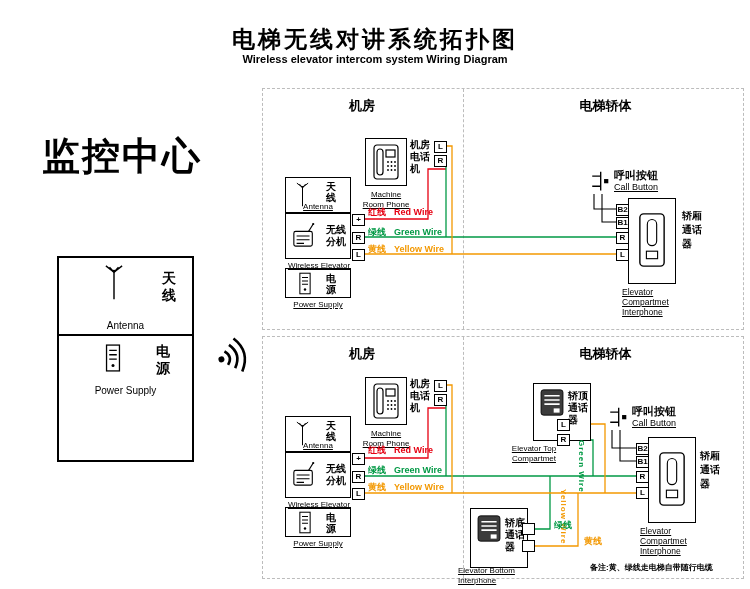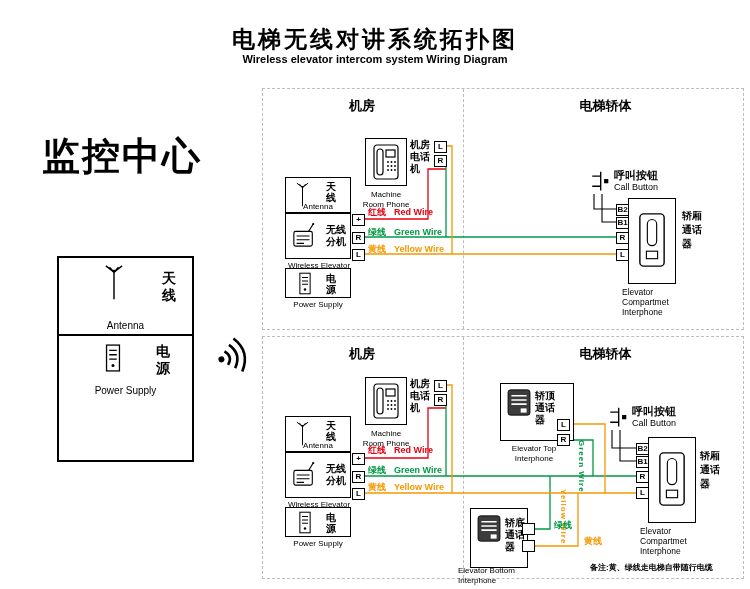--- a/index.html
+++ b/index.html
@@ -14,21 +14,21 @@
   .mc-row + .mc-row { border-top:2px solid #000; }
   .mc-zh { font-size:14px; font-weight:bold; line-height:17px; white-space:pre-line; }
   .mc-en { font-size:10px; text-align:center; width:100%; }
   .panel { position:absolute; border:1px dashed #bcbcbc; z-index:0; }
   .panel-divider { position:absolute; top:0; bottom:0; left:200px; border-left:1px dashed #bcbcbc; }
   .section-label { font-size:13px; font-weight:bold; text-align:center; z-index:2; }
   .comp-box { position:absolute; border:1px solid #000; background:#fff; z-index:2; }
   .term { position:absolute; width:13px; height:12px; border:1px solid #000; background:#fff;
           font-size:8px; font-weight:bold; line-height:10px; text-align:center; z-index:4; }
   .zh-sm { font-size:10px; font-weight:bold; line-height:12px; white-space:pre-line; z-index:3; }
-  .en-sm { font-size:8px; line-height:9.5px; white-space:pre-line; z-index:3; }
+  .en-sm { font-size:8px; line-height:9.5px; white-space:pre-line; z-index:3;text-decoration:underline; }
   .wire-label { font-size:9px; font-weight:bold; white-space:nowrap; z-index:3; }
   .v-label { writing-mode:vertical-rl; font-size:8px; font-weight:bold; z-index:3; letter-spacing:1px; }
   .note { font-size:8px; font-weight:bold; z-index:3; }
   .c-red { color:#e60012; } .c-green { color:#009944; } .c-yellow { color:#f39800; }
   svg.wires { position:absolute; left:0; top:0; z-index:1; }
   .icon { display:block; z-index:3; }
   .icon svg { display:block; }
 </style>
 </head>
 <body>
@@ -326,34 +326,34 @@
   <div class="abs wire-label c-red" style="left:368px;top:444px">
     <span>红线</span><span style="margin-left:8px">Red Wire</span>
   </div>
   <div class="abs wire-label c-green" style="left:368px;top:464px">
     <span>绿线</span><span style="margin-left:8px">Green Wire</span>
   </div>
   <div class="abs wire-label c-yellow" style="left:368px;top:481px">
     <span>黄线</span><span style="margin-left:8px">Yellow Wire</span>
   </div>
 
-  <div class="comp-box" style="left:500px;top:383px;width:74px;height:58px">
+  <div class="comp-box" style="left:533px;top:383px;width:58px;height:58px">
     <span class="icon abs" style="left:6px;top:5px">
       <svg width="24" height="27" viewBox="0 0 28 32">
           <use href="#i-speaker"></use>
         </svg>
     </span>
     <div class="abs zh-sm" style="left:34px;top:6px">轿顶
 通话
 器</div>
   </div>
   <div class="term" style="left:557px;top:419px">L</div>
   <div class="term" style="left:557px;top:434px">R</div>
   <div class="abs en-sm" style="left:497px;top:444px;width:74px;text-align:center">Elevator Top
-Interphone</div>
+Compartmet</div>
 
   <div class="abs v-label c-green" style="left:577px;top:440px">Green Wire</div>
   <div class="abs v-label c-yellow" style="left:559px;top:489px">Yellow Wire</div>
 
   <span class="icon abs" style="left:606px;top:406px">
     <svg width="22" height="24" viewBox="0 0 26 28">
         <use href="#i-callbtn"></use>
       </svg>
   </span>
   <div class="abs zh-sm" style="left:632px;top:405px;font-size:11px">呼叫按钮</div>

